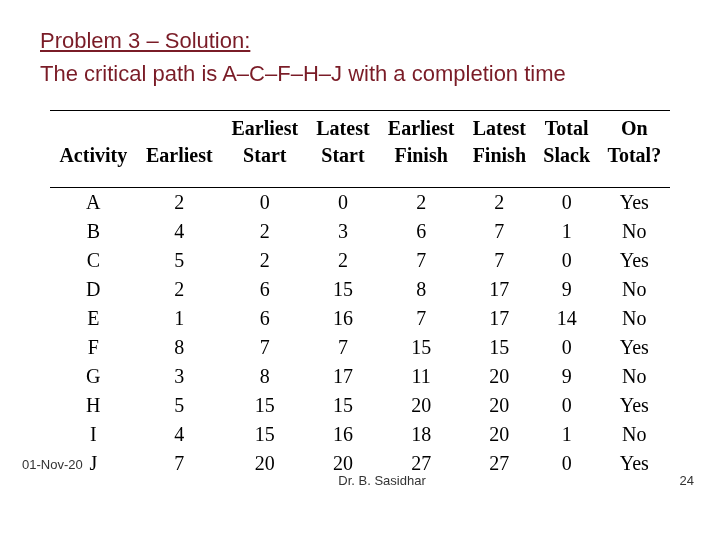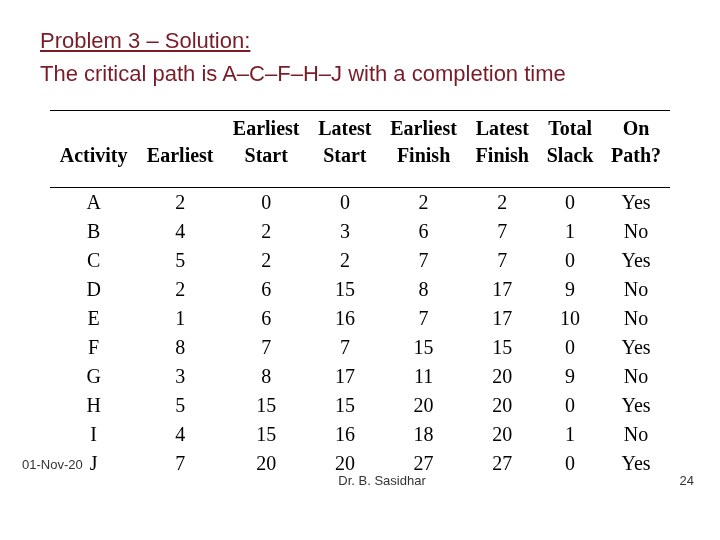--- a/index.html
+++ b/index.html
@@ -113,21 +113,21 @@
           <th>On</th>
         </tr>
         <tr class="bot-row">
           <th>Activity</th>
           <th>Earliest</th>
           <th>Start</th>
           <th>Start</th>
           <th>Finish</th>
           <th>Finish</th>
           <th>Slack</th>
-          <th>Path?</th>
+          <th>Total?</th>
         </tr>
       </thead>
       <tbody>
           <tr>
             <td>A</td>
             <td>2</td>
             <td>0</td>
             <td>0</td>
             <td>2</td>
             <td>2</td>
@@ -164,21 +164,21 @@
             <td>9</td>
             <td>No</td>
           </tr>
           <tr>
             <td>E</td>
             <td>1</td>
             <td>6</td>
             <td>16</td>
             <td>7</td>
             <td>17</td>
-            <td>10</td>
+            <td>14</td>
             <td>No</td>
           </tr>
           <tr>
             <td>F</td>
             <td>8</td>
             <td>7</td>
             <td>7</td>
             <td>15</td>
             <td>15</td>
             <td>0</td>

